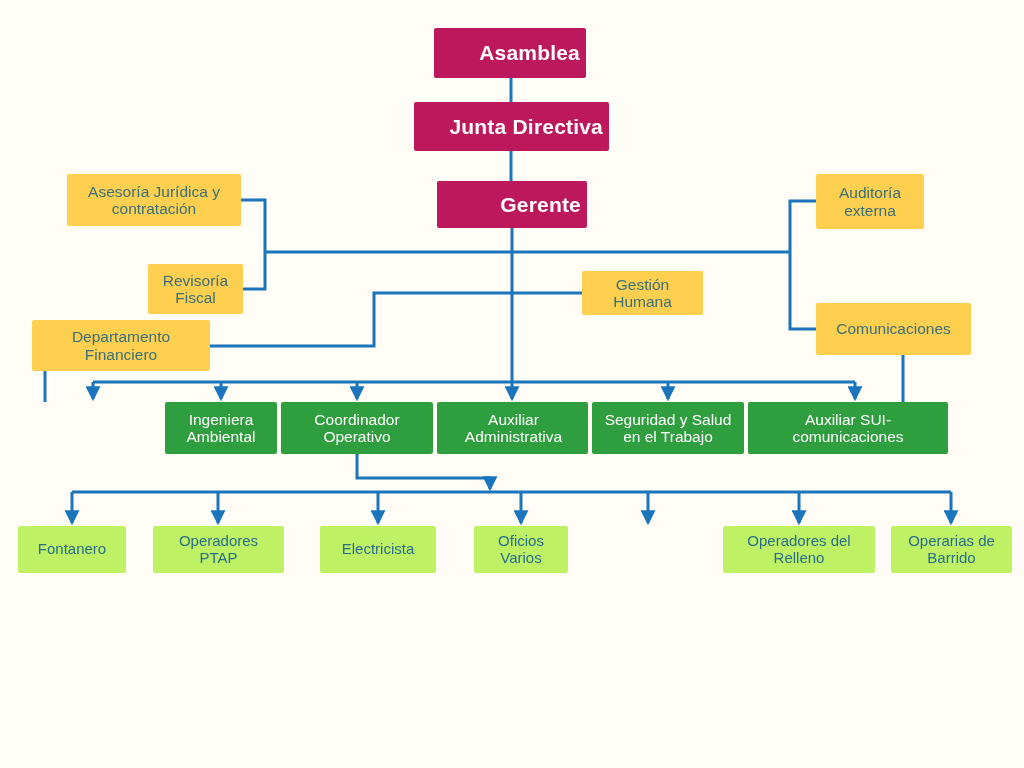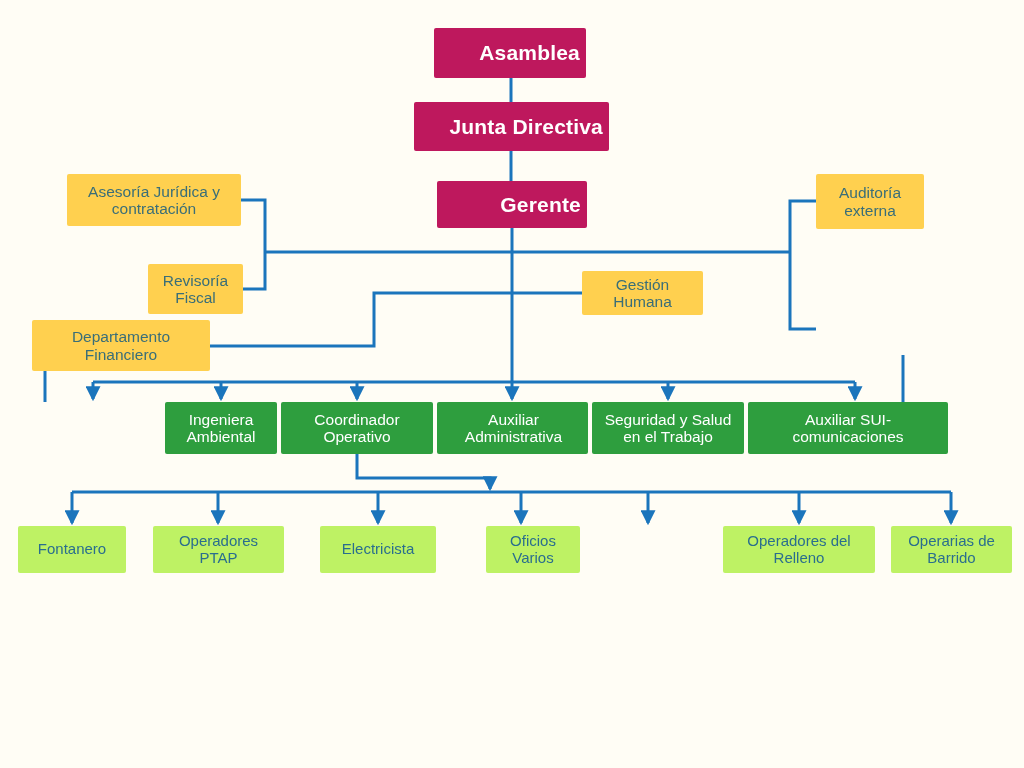--- a/index.html
+++ b/index.html
@@ -138,20 +138,23 @@
   </div>
   <div class="node node-staff" style="left:24px; top:320px; width:178px; height:51px;margin-left:8px;">
     <span>Departamento Financiero</span>
   </div>
   <div class="node node-staff" style="left:582px; top:271px; width:121px; height:44px;">
     <span>Gestión Humana</span>
   </div>
   <div class="node node-staff" style="left:816px; top:174px; width:108px; height:55px;">
     <span>Auditoría externa</span>
   </div>
+  <div class="node node-staff" style="left:816px; top:303px; width:155px; height:52px;">
+    <span>Comunicaciones</span>
+  </div>
 
   <div class="node node-dept" style="left:165px; top:402px; width:112px; height:52px;">
     <span>Ingeniera Ambiental</span>
   </div>
   <div class="node node-dept" style="left:281px; top:402px; width:152px; height:52px;">
     <span>Coordinador Operativo</span>
   </div>
   <div class="node node-dept" style="left:437px; top:402px; width:151px; height:52px;padding-left:8px;">
     <span>Auxiliar Administrativa</span>
   </div>
@@ -164,21 +167,21 @@
 
   <div class="node node-worker" style="left:18px; top:526px; width:108px; height:47px;">
     <span>Fontanero</span>
   </div>
   <div class="node node-worker" style="left:153px; top:526px; width:131px; height:47px;">
     <span>Operadores PTAP</span>
   </div>
   <div class="node node-worker" style="left:320px; top:526px; width:116px; height:47px;">
     <span>Electricista</span>
   </div>
-  <div class="node node-worker" style="left:474px; top:526px; width:94px; height:47px;margin-left:12px;">
+  <div class="node node-worker" style="left:474px; top:526px; width:94px; height:47px;">
     <span>Oficios Varios</span>
   </div>
   <div class="node node-worker" style="left:723px; top:526px; width:152px; height:47px;align-items:center;">
     <span>Operadores del Relleno</span>
   </div>
   <div class="node node-worker" style="left:891px; top:526px; width:121px; height:47px;">
     <span>Operarias de Barrido</span>
   </div>
 
 </div>

